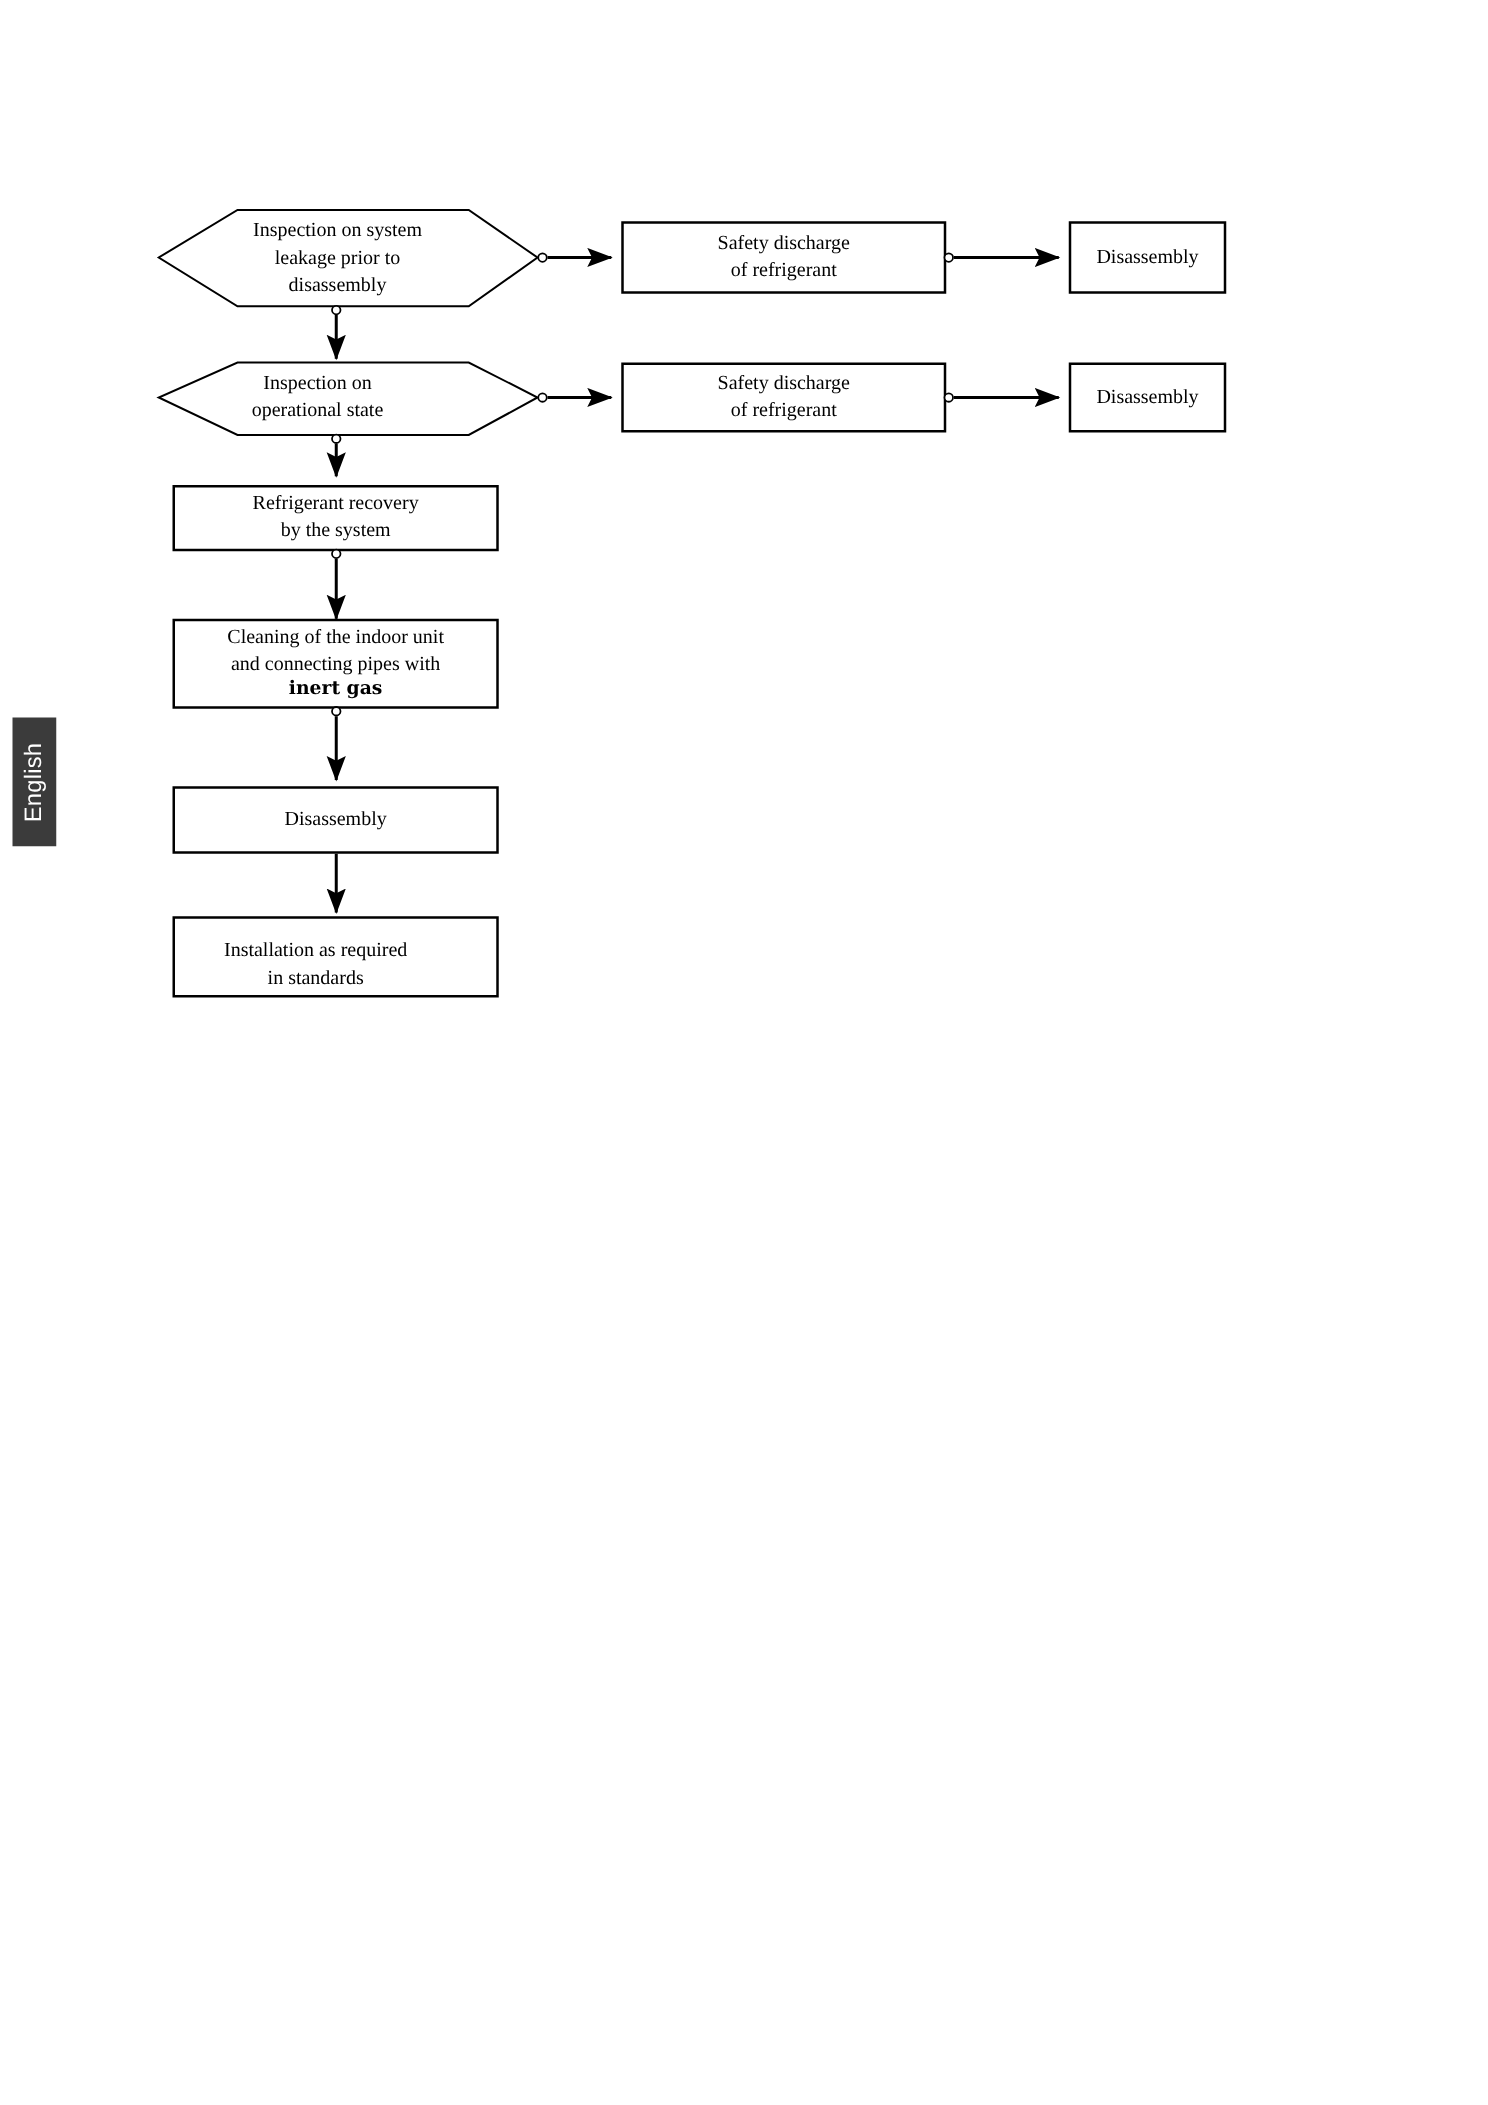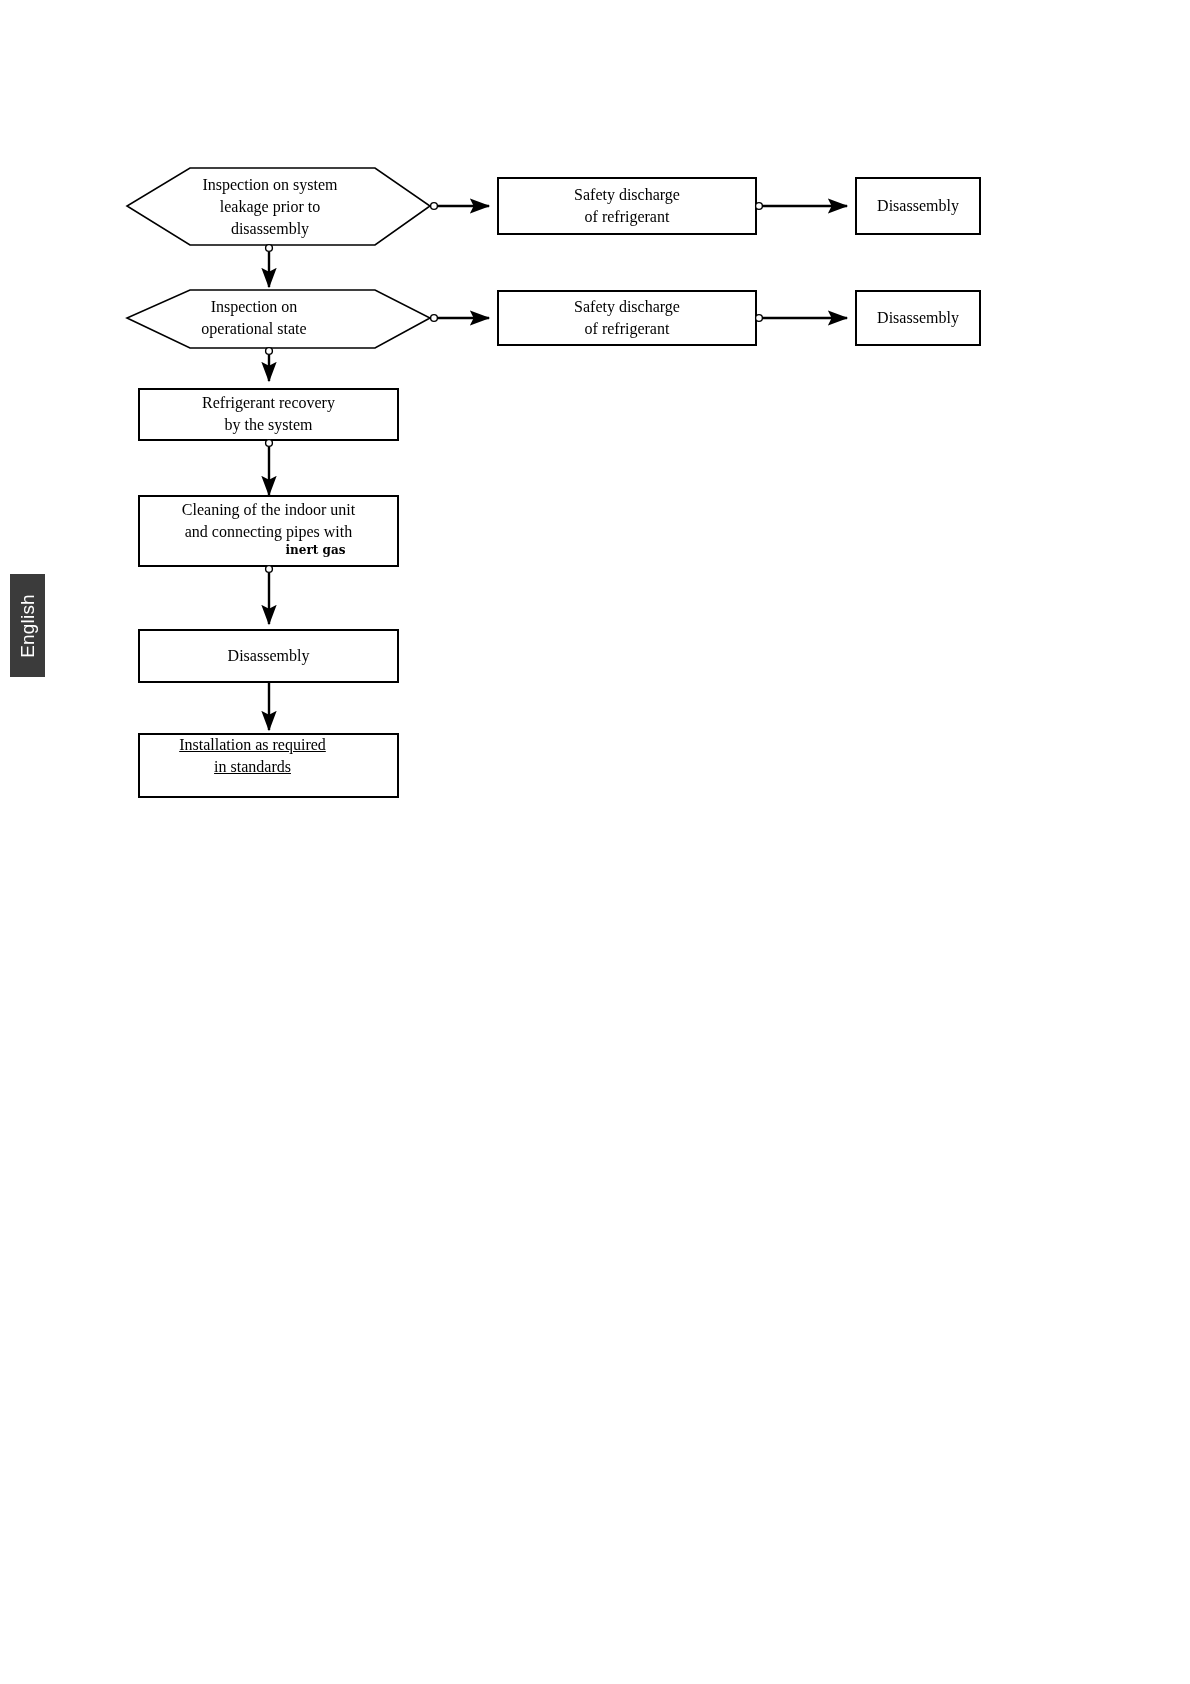--- a/index.html
+++ b/index.html
@@ -55,25 +55,24 @@
     position: absolute;
     text-align: center;
     color: #000000;
     font-family: "Liberation Serif", "DejaVu Serif", serif;
     font-size: 16px;
     line-height: 22px;
     white-space: pre-line;
     pointer-events: none;
   }
   .node-label.small-bold {
-    font-size: 12px;
+    font-size: 15px;
     line-height: 19px;
     font-weight: bold;
     font-family: "DejaVu Serif", "Liberation Serif", serif;
-    padding-left: 47px;
   }
 </style>
 </head>
 <body>
 
 <div id="lang-tab">
   <span class="lang-text">English</span>
 </div>
 
 <div id="flow-canvas">
@@ -151,16 +150,16 @@
 
   <div class="node-label" style="left:141px; top:499px; width:255px;">Cleaning of the indoor unit
 and connecting pipes with</div>
 
   <div class="node-label" style="left:141px; top:392px; width:255px;">Refrigerant recovery
 by the system</div>
   <div class="node-label small-bold" style="left:141px; top:541px; width:255px;">inert gas</div>
 
   <div class="node-label" style="left:141px; top:645px; width:255px;">Disassembly</div>
 
-  <div class="node-label" style="left:141px; top:734px; width:223px;text-decoration:underline;">Installation as required
+  <div class="node-label" style="left:141px; top:750px; width:223px;">Installation as required
 in standards</div>
 
 </div>
 
 </body></html>

